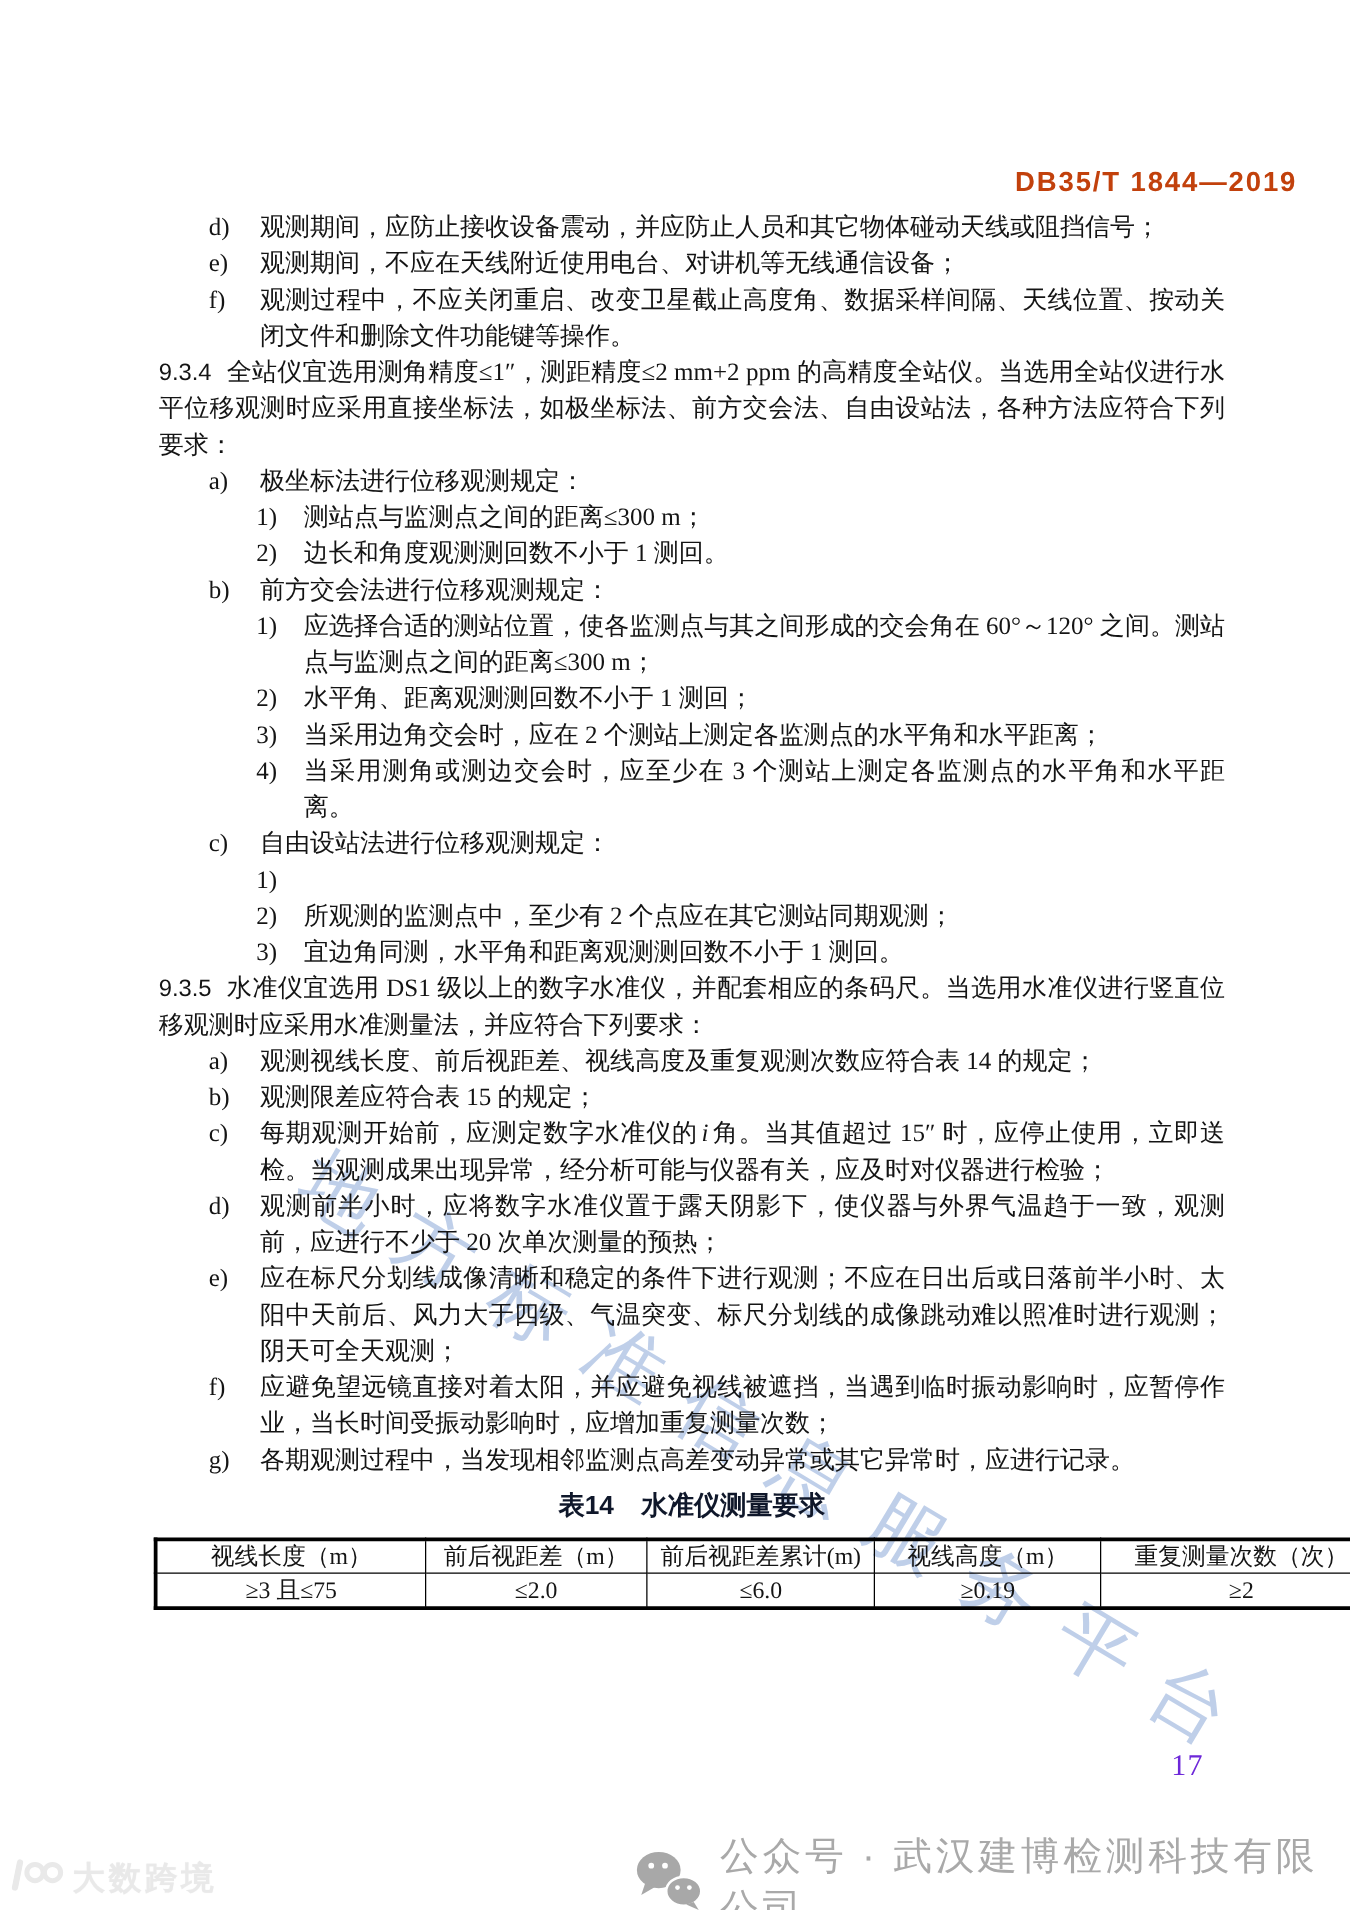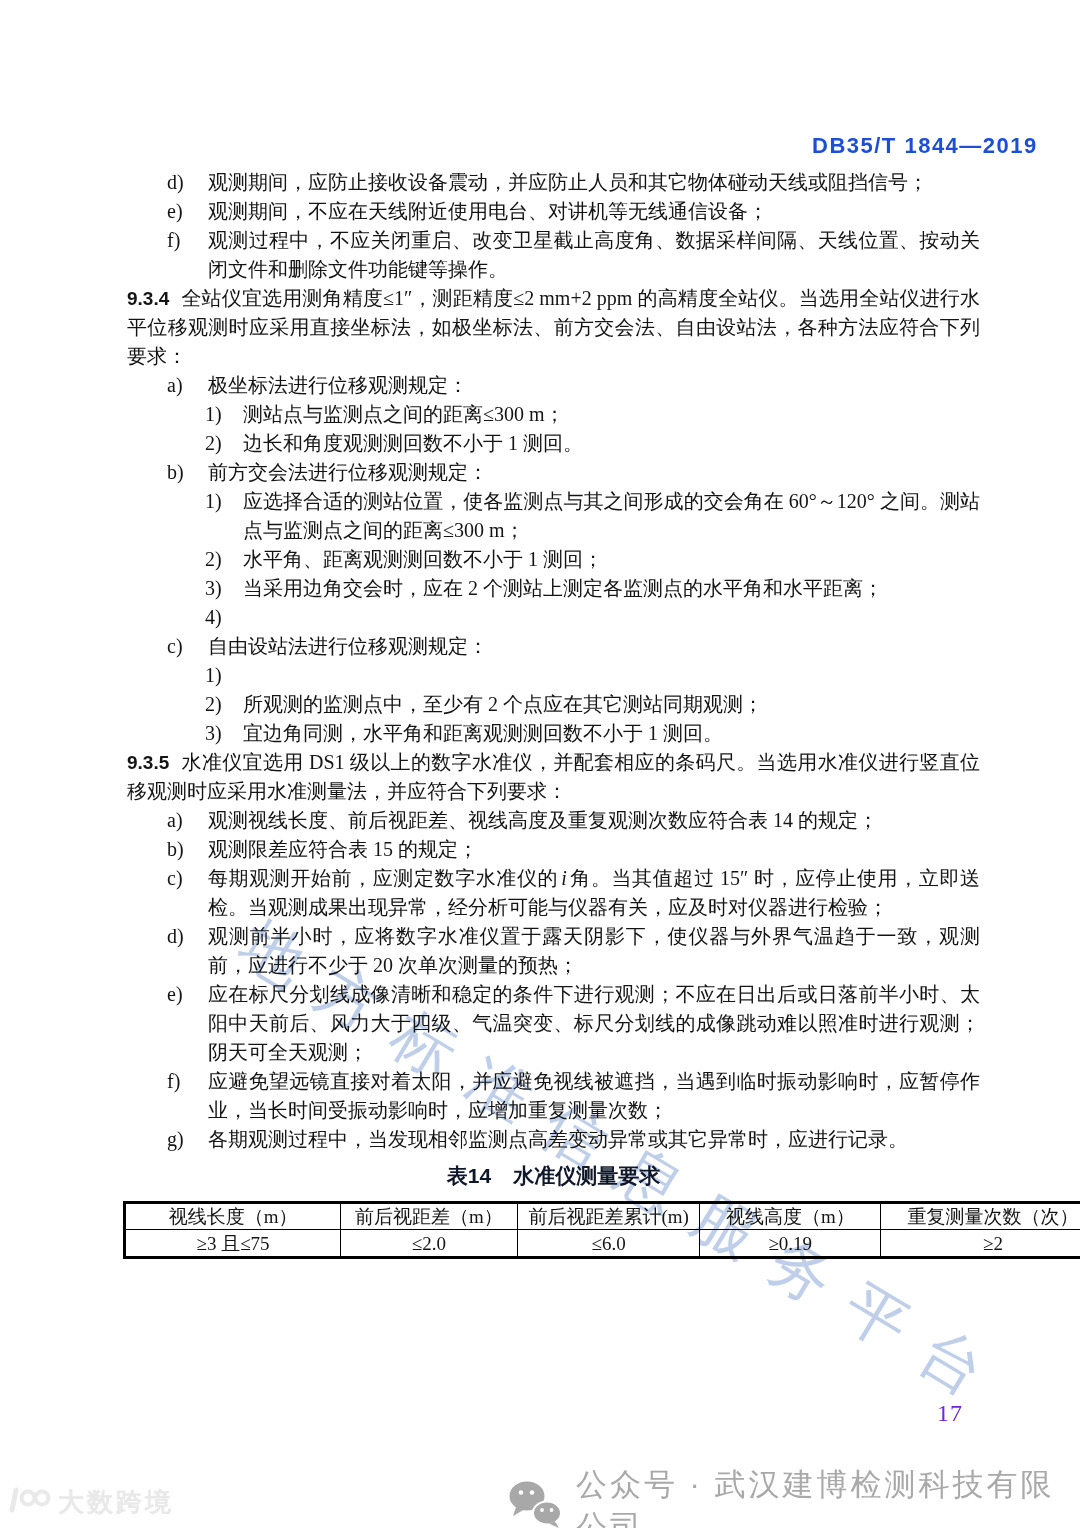--- a/index.html
+++ b/index.html
@@ -2,42 +2,42 @@
 <html><head>
 <meta charset="utf-8">
 <style>
   * { margin:0; padding:0; box-sizing:border-box; }
   html,body { width:1080px; height:1528px; background:#ffffff; overflow:hidden; }
   body { position:relative; font-family:"Liberation Serif","DejaVu Serif",serif; color:#141414; }
 
   .header-code{
     position:absolute; top:133px; left:812px;
     font-family:"Liberation Sans","DejaVu Sans",sans-serif;
-    font-weight:700; font-size:22px; letter-spacing:1.5px; color:#1d4ed8;
+    font-weight:700; font-size:22px; letter-spacing:1.5px; color:#c2410c;
   }
 
   .wm-diagonal{
     position:absolute; left:268px; top:902px; z-index:0;
     transform:rotate(31deg); transform-origin:left top;
     font-size:62px; letter-spacing:26px; white-space:nowrap;
     color:rgba(128,160,212,0.50); pointer-events:none;
   }
 
   .content{
     position:absolute; left:127px; top:168px; width:853px; z-index:1;
     font-size:20px; line-height:29px; text-align:justify;
   }
   .li{ display:flex; }
   .li .lbl{ flex:0 0 41px; margin-left:40px; }
   .li .txt{ flex:1; text-align:justify; }
   .li.sub .lbl{ flex:0 0 38px; margin-left:78px; }
   .sec{ text-align:justify; }
   .secnum{
     font-family:"Liberation Sans","DejaVu Sans",sans-serif;
-    font-weight:700; font-size:19px; margin-right:12px;
+    font-weight:400; font-size:19px; margin-right:12px;
   }
   .ital{ font-style:italic; margin:0 3px; font-family:"Liberation Serif",serif; }
 
   .tbl-title{
     margin-top:7px; margin-bottom:11px; text-align:center;
     font-family:"Liberation Sans","DejaVu Sans",sans-serif;
     font-weight:700; font-size:21px; color:#0f172a;
   }
   .tbl-title .gap{ margin-right:22px; }
 
@@ -127,20 +127,21 @@
   <div class="li sub">
     <span class="lbl">2)</span>
     <span class="txt">水平角、距离观测测回数不小于 1 测回；</span>
   </div>
   <div class="li sub">
     <span class="lbl">3)</span>
     <span class="txt">当采用边角交会时，应在 2 个测站上测定各监测点的水平角和水平距离；</span>
   </div>
   <div class="li sub">
     <span class="lbl">4)</span>
+    <span class="txt">当采用测角或测边交会时，应至少在 3 个测站上测定各监测点的水平角和水平距离。</span>
   </div>
   <div class="li">
     <span class="lbl">c)</span>
     <span class="txt">自由设站法进行位移观测规定：</span>
   </div>
   <div class="li sub">
     <span class="lbl">1)</span>
   </div>
   <div class="li sub">
     <span class="lbl">2)</span>

